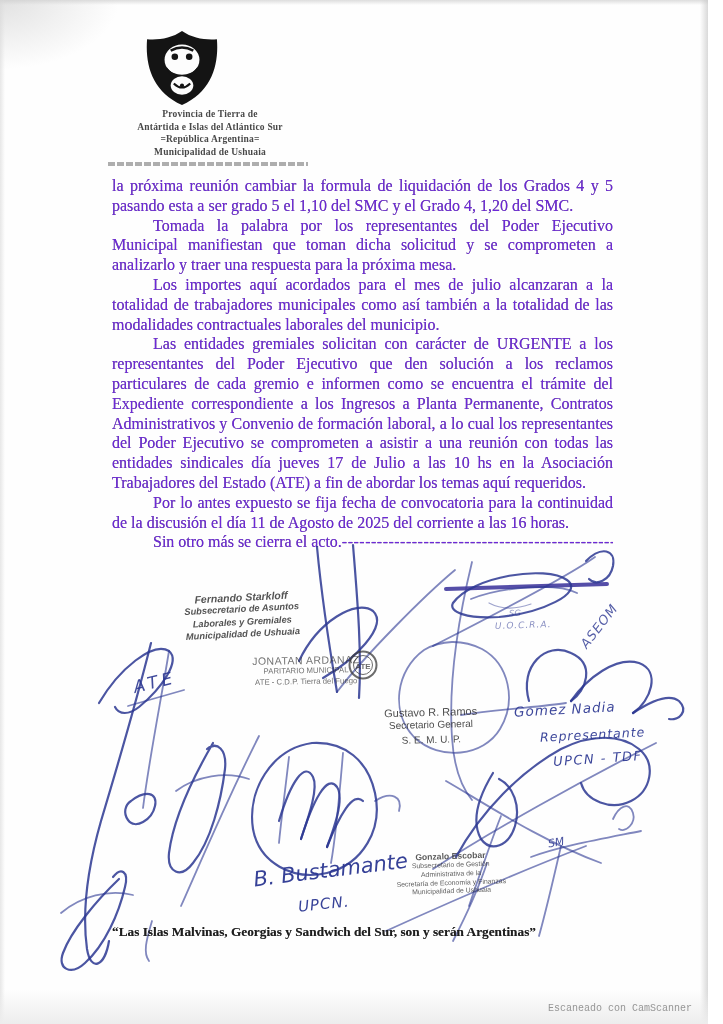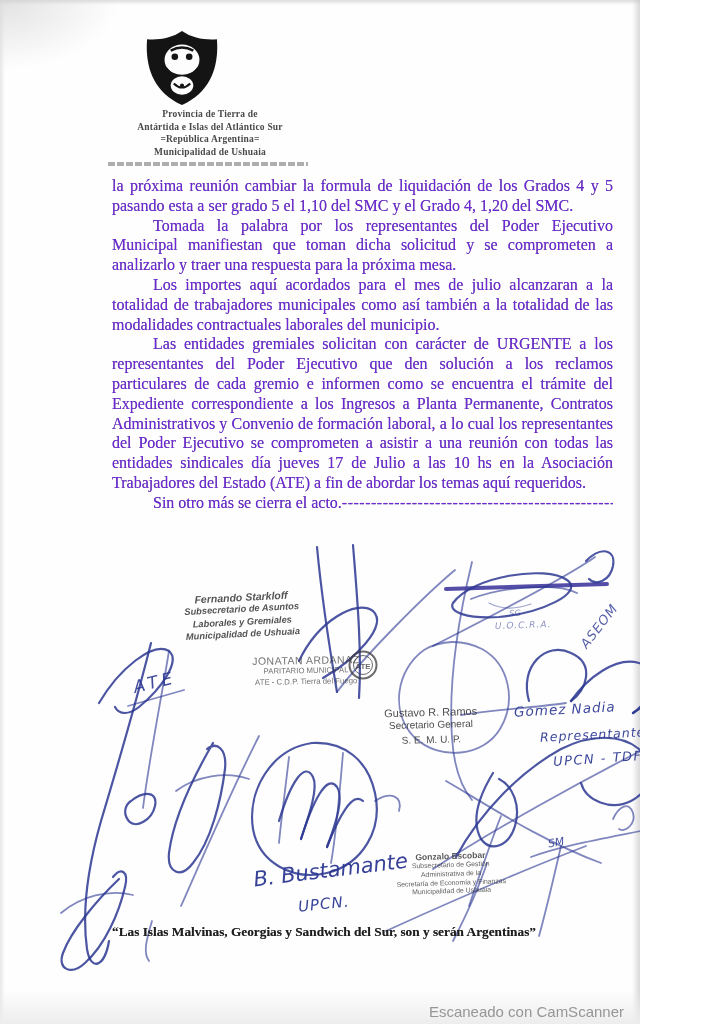--- a/index.html
+++ b/index.html
@@ -1,17 +1,17 @@
 <!DOCTYPE html>
 <html><head>
 <meta charset="utf-8">
 <style>
   html,body{margin:0;padding:0;background:#ffffff;}
   #page{
-    position:relative;width:640px;height:1024px;overflow:hidden;
+    position:relative;width:708px;height:1024px;overflow:hidden;
     background:#fefefe;font-family:"Liberation Serif", serif;color:#222;
   }
   
   .edge-top{position:absolute;top:0;left:0;width:723px;height:5px;
     background:linear-gradient(to bottom,#cfcfcf,rgba(255,255,255,0));opacity:.7;}
   .edge-right{position:absolute;top:0;right:0;width:8px;height:1024px;
     background:linear-gradient(to left,#c9c9c9,rgba(255,255,255,0));opacity:.7;}
   .edge-left{position:absolute;top:0;left:0;width:5px;height:1024px;
     background:linear-gradient(to right,#d8d8d8,rgba(255,255,255,0));opacity:.6;}
   .edge-bottom{position:absolute;bottom:0;left:0;width:723px;height:34px;
@@ -72,22 +72,22 @@
   
   #signatures{position:absolute;left:0;top:0;width:723px;height:1024px;pointer-events:none;}
   #signatures path{fill:none;stroke:#2c3792;stroke-width:2.2;stroke-linecap:round;opacity:.85;}
   #signatures path.lt{opacity:.6;stroke-width:1.8;}
   #signatures path.bar{stroke:#433b9e;stroke-width:4;opacity:.9;}
   #signatures path.faint{opacity:.45;stroke-width:1.2;}
 
   
   #quote{position:absolute;left:112px;top:924px;width:501px;text-align:left;
     font-weight:bold;font-size:13.3px;color:#1e1e1e;text-shadow:0 0 .4px rgba(0,0,0,.5);}
-  #scanner-credit{position:absolute;right:16px;top:1003px;font-size:15px;color:#969696;
-    font-family:Liberation Sans, sans-serif;}
+  #scanner-credit{position:absolute;right:16px;top:1003px;font-size:10px;color:#969696;
+    font-family:Liberation Mono, monospace;}
 </style>
 </head>
 <body>
 
 <div id="page">
 
   <div class="corner-tl"></div>
   <div class="edge-top"></div>
   <div class="edge-right"></div>
   <div class="edge-left"></div>
@@ -110,20 +110,21 @@
     <div>=República Argentina=</div>
     <div>Municipalidad de Ushuaia</div>
   </div>
   <div id="seal-rule"></div>
 
   <div id="doc-body">
     <p class="para">la próxima reunión cambiar la formula de liquidación de los Grados 4 y 5 pasando esta a ser grado 5 el 1,10 del SMC y el Grado 4, 1,20 del SMC.</p>
     <p class="para indent">Tomada la palabra por los representantes del Poder Ejecutivo Municipal manifiestan que toman dicha solicitud y se comprometen a analizarlo y traer una respuesta para la próxima mesa.</p>
     <p class="para indent">Los importes aquí acordados para el mes de julio alcanzaran a la totalidad de trabajadores municipales como así también a la totalidad de las modalidades contractuales laborales del municipio.</p>
     <p class="para indent">Las entidades gremiales solicitan con carácter de URGENTE a los representantes del Poder Ejecutivo que den solución a los reclamos particulares de cada gremio e informen como se encuentra el trámite del Expediente correspondiente a los Ingresos a Planta Permanente, Contratos Administrativos y Convenio de formación laboral, a lo cual los representantes del Poder Ejecutivo se comprometen a asistir a una reunión con todas las entidades sindicales día jueves 17 de Julio a las 10 hs en la Asociación Trabajadores del Estado (ATE) a fin de abordar los temas aquí requeridos.</p>
+    <p class="para indent">Por lo antes expuesto se fija fecha de convocatoria para la continuidad de la discusión el día 11 de Agosto de 2025 del corriente a las 16 horas.</p>
     <p class="para last-line"><span>Sin otro más se cierra el acto.</span><span class="dashes">--------------------------------------------------------------------------------------------------------</span></p>
   </div>
 
   <svg id="signatures" viewBox="0 0 723 1024">
 
     <path d="M317,547 C321,590 329,645 337,692"></path>
     <path d="M353,545 C357,595 362,650 359,698"></path>
     <path d="M299,661 C318,621 356,599 373,611 C389,626 353,661 323,678"></path>
     <path class="lt" d="M337,692 C365,655 425,595 455,570"></path>
     <path class="lt" d="M424,650 C396,670 390,712 414,737 C440,762 484,756 500,729 C517,701 509,664 482,649 C462,639 441,640 424,650"></path>

